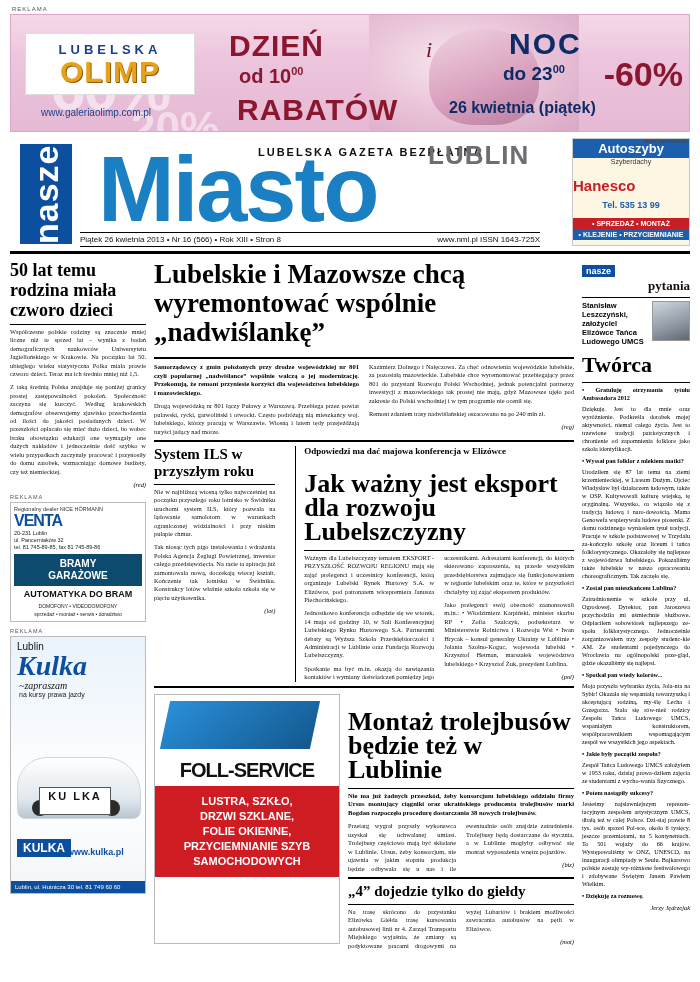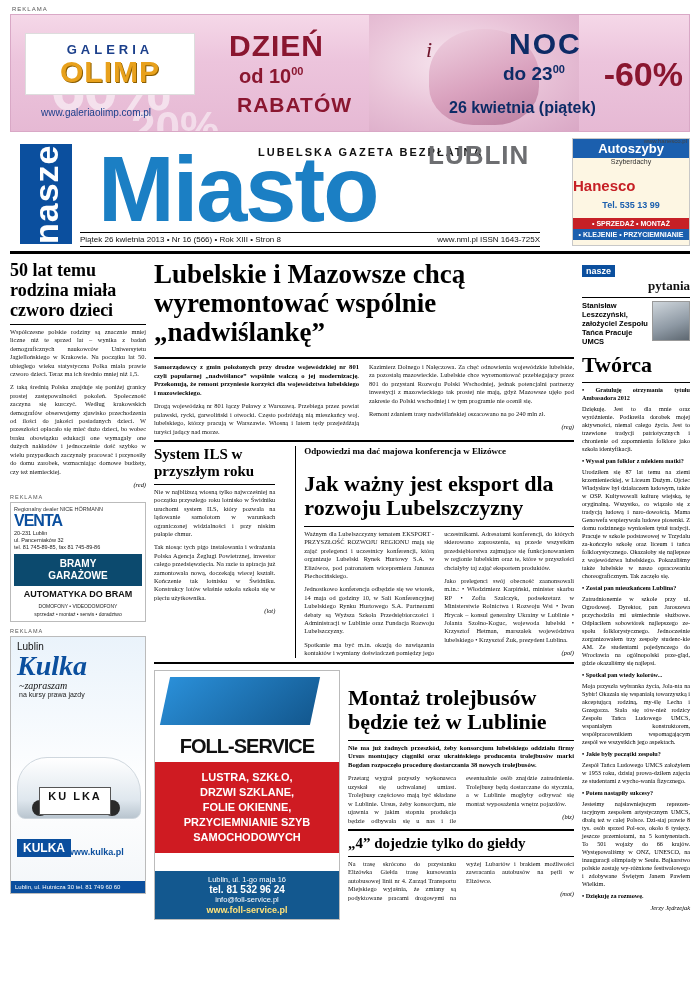--- a/index.html
+++ b/index.html
@@ -94,21 +94,21 @@
   }
   .b-do sup { font-size:11px; }
   .b-proc {
     position:absolute; right:6px; top:40px;
     font-family:"Liberation Sans", sans-serif; font-weight:bold;
     font-size:34px; color:#8a1630;
   }
   .b-rabatow {
     position:absolute; left:226px; top:78px;
     font-family:"Liberation Sans", sans-serif; font-weight:bold;
-    font-size:21px; color:#8a1630; letter-spacing:1px;
+    font-size:30px; color:#8a1630; letter-spacing:1px;
   }
   .b-date {
     position:absolute; left:438px; top:84px;
     font-family:"Liberation Sans", sans-serif; font-weight:bold;
     font-size:16px; color:#0d2b66;
   }
 
   
   .masthead {
     position:relative; height:118px; width:680px; margin-top:4px;
@@ -290,21 +290,21 @@
     font-family:"Liberation Serif", serif; font-weight:bold;
     font-size:27px; line-height:29px; margin:0 0 6px 0;
   }
   .two-col { column-count:2; column-gap:10px; }
   h3.sec {
     font-family:"Liberation Serif", serif; font-weight:bold;
     font-size:15px; line-height:17px; margin:0 0 4px 0;
   }
   h1.sec-big {
     font-family:"Liberation Serif", serif; font-weight:bold;
-    font-size:22px; line-height:24px; margin:16px 0 6px 0;
+    font-size:26px; line-height:24px; margin:16px 0 6px 0;
   }
   .kicker {
     font-family:"Liberation Serif", serif; font-weight:bold;
     font-size:9px; margin:0 0 3px 0;
   }
   .lead-sum {
     font-family:"Liberation Serif", serif; font-weight:bold;
     font-size:6.6px; line-height:8.6px; text-align:justify; margin:0 0 5px 0;
   }
 
@@ -373,21 +373,21 @@
 
   <div class="reklama-top">REKLAMA</div>
 
   <div class="banner">
     <div class="ghost-pct">60%</div>
     <div class="ghost-pct2">20%</div>
     <div class="photo-blob"></div>
     <div class="photo-figure"></div>
 
     <div class="galeria-logo">
-      <div class="g1">GALERIA</div>
+      <div class="g1">LUBELSKA</div>
       <div class="g2">OLIMP</div>
     </div>
     <div class="banner-url">www.galeriaolimp.com.pl</div>
 
     <div class="b-dzien">DZIEŃ</div>
     <div class="b-i">i</div>
     <div class="b-od"><span>od 10</span><sup>00</sup></div>
     <div class="b-noc">NOC</div>
     <div class="b-do"><span>do 23</span><sup>00</sup></div>
     <div class="b-proc">-60%</div>
@@ -494,26 +494,20 @@
         <div class="foll">
           <div class="foll-top">
             <div class="foll-blue"></div>
           </div>
           <div class="foll-name">FOLL-SERVICE</div>
           <div class="foll-list" style="white-space:pre-line">LUSTRA, SZKŁO,
 DRZWI SZKLANE,
 FOLIE OKIENNE,
 PRZYCIEMNIANIE SZYB
 SAMOCHODOWYCH</div>
-          <div class="foll-foot">
-            <div>Lublin, ul. 1-go maja 16</div>
-            <div class="big">tel. 81 532 96 24</div>
-            <div>info@foll-service.pl</div>
-            <div class="url">www.foll-service.pl</div>
-          </div>
         </div>
 
         <div style="width:237px">
           <h1 class="sec-big">Montaż trolejbusów będzie też w Lublinie</h1>
           <div class="rule"></div>
           <p class="lead-sum">Nie ma już żadnych przeszkód, żeby konsorcjum lubelskiego oddziału firmy Ursus montujący ciągniki oraz ukraińskiego producenta trolejbusów marki Bogdan rozpoczęło procedurę dostarczania 38 nowych trolejbusów.</p>
           <div class="two-col">
             <p class="body">Przetarg wygrał przyszły wykonawca uzyskał się uchwalanej umiast. Trolejbusy częściowo mają być składane w Lublinie. Ursus, żeby konsorcjum, nie ujawnia w jakim stopniu produkcja będzie odbywała się u nas i ile ewentualnie osób znajdzie zatrudnienie. Trolejbusy będą dostarczane do stycznia, a w Lublinie mogłyby odbywać się montaż wyposażenia wnętrz pojazdów.</p>
             <p class="sig">(biz)</p>
           </div>
@@ -528,21 +522,21 @@
       </div>
     </div>
 
     <div class="col-right">
       <div>
         <span class="nasze-tab">nasze</span>
         <div class="pytania">pytania</div>
       </div>
       <div class="rule"></div>
       <div class="portrait"></div>
-      <div class="person-name">Stanisław Leszczyński, założyciel Zespołu Tańca Pracuje UMCS</div>
+      <div class="person-name">Stanisław Leszczyński, założyciel Elizówce Tańca Ludowego UMCS</div>
       <h2 class="tworca">Twórca</h2>
       <div class="rule"></div>
       <p class="q">• Gratuluję otrzymania tytułu Ambasadora 2012</p>
       <p class="body-r">Dziękuję. Jest to dla mnie oraz wyróżnienie. Podkreśla dorobek mojej aktywności, niemal całego życia. Jest to trzewione tradycji patriotycznych i chronienie od zapomnienia folklore jako szkoła identyfikacji.</p>
 
       <p class="q">• Wyssał pan folklor z mlekiem matki?</p>
       <p class="body-r">Urodziłem się 87 lat temu na ziemi krzemienieckiej, w Liceum Dużym. Ojciec Władysław był działaczem ludowym, także w OSP. Kultywowali kulturę wiejską, tę oryginalną. Wszystko, co wiązało się z tradycją ludową i naro-dowością. Mama Genowefa wspierywała ludowe piosenki. Z domu rodzinnego wyniosłem tytuł tradycji. Pracuje w szkole podstawowej w Trzydalu za-kończyło szkołę oraz liceum i tańca folklorystycznego. Okazałoby się najlepsze z województwa lubelskiego. Pokazaliśmy także lubelskie w naszo opracowaniu choreograficznym. Tak zaczęło się.</p>
 
       <p class="q">• Został pan mieszkańcem Lublina?</p>
       <p class="body-r">Zatrudnionemie w szkole przy ul. Ogrodowej. Dyrektor, pan Jaroszewa przychodziła mi uśmiechnie służbowe. Odpłaciłem sobowtórek najlepszego ze-społu folklorystycznego. Jednocześnie zorganizowałem trzy zespoły studenc-kie AM. Ze studentami pojedynczego do Wrocławia na ogólnopolski prze-gląd, gdzie okazaliśmy się najlepsi.</p>

